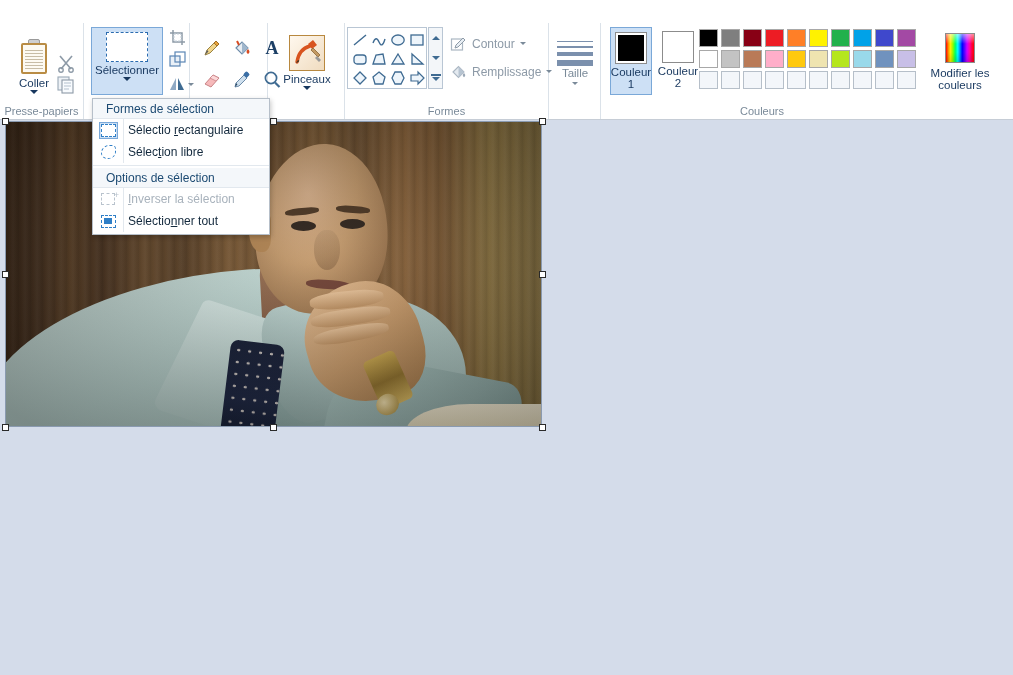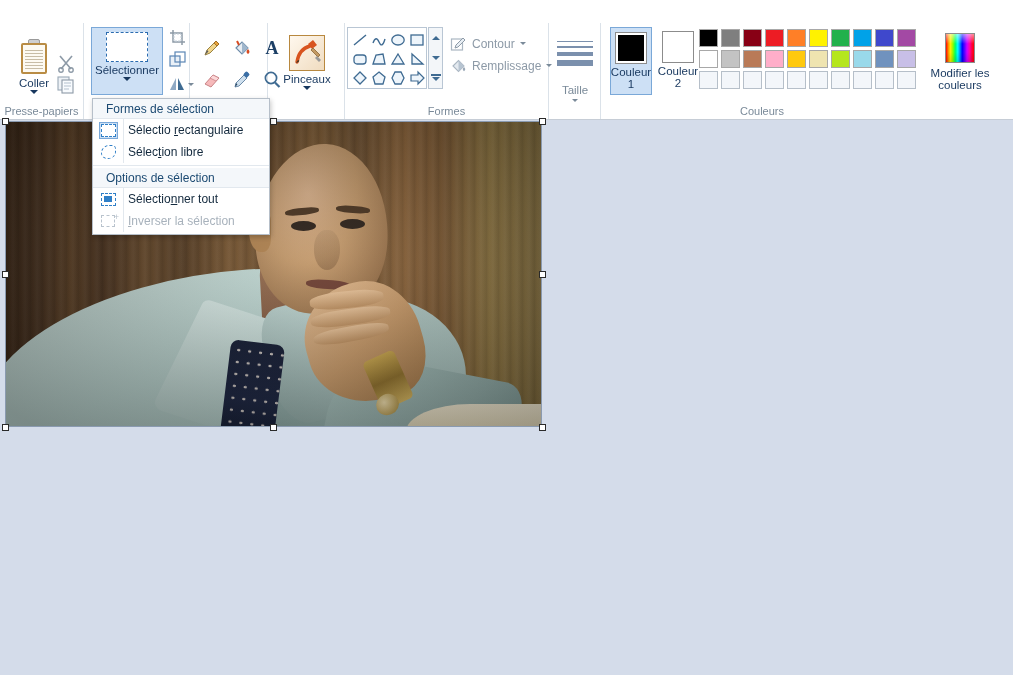--- a/index.html
+++ b/index.html
@@ -659,42 +659,42 @@
 
       <div class="outline-row" style="left:105px; top:12px;">
         <svg width="17" height="17" viewBox="0 0 17 17">
           <rect x="1.5" y="4" width="11" height="11" fill="none" stroke="#aab6c2" stroke-width="1.2"></rect>
           <path d="M5 13 L6 10 L13 3 L15 5 L8 12 Z" fill="#e8eef4" stroke="#8d9aa7" stroke-width="1"></path>
         </svg>
         <span>Contour</span>
         <div class="caret-sm"></div>
       </div>
 
-      <div class="outline-row" style="left:105px; top:34px;">
+      <div class="outline-row" style="left:105px; top:40px;">
         <svg width="17" height="17" viewBox="0 0 17 17">
           <path d="M3 9 L8.5 3.5 L14 9 L8.5 14.5 Z" fill="#e4eaf0" stroke="#aab6c2" stroke-width="1.1"></path>
           <path d="M8.5 3.5 L14 9 L8.5 14.5 Z" fill="#b7c4d1"></path>
           <path d="M14 10 q2.5 2.5 0 4.2 q-2.5 -1.8 0 -4.2 Z" fill="#9aa8b6"></path>
         </svg>
         <span>Remplissage</span>
         <div class="caret-sm"></div>
       </div>
 
       <div class="rgroup-label">Formes</div>
     </div>
 
     <div class="rgroup" style="left:549px; width:52px;">
       <div class="bigbtn" style="left:7px; top:10px; width:38px;">
         <div class="size-lines">
           <i style="height:1px;"></i>
           <i style="height:2px;"></i>
           <i style="height:4px;"></i>
           <i style="height:6px;"></i>
         </div>
-        <div class="bigbtn-label" style="margin-top:18px; color:#7a8a99;">Taille</div>
+        <div class="bigbtn-label" style="margin-top:1px; color:#7a8a99;">Taille</div>
         <div class="caret-sm" style="margin-top:3px;"></div>
       </div>
     </div>
 
     <div class="rgroup" style="left:602px; width:412px; border-right:none;">
 
       <div class="bigbtn btn-active" style="left:8px; top:4px; width:42px; height:68px;">
         <div class="sw-big">
           <div class="sw-big-inner" style="background:#000000;"></div>
         </div>
@@ -822,31 +822,31 @@
       <div class="menu-text"><span>Sélec</span><span class="underline">t</span><span>ion libre</span></div>
     </div>
 
     <div class="menu-sep"></div>
 
     <div class="menu-header">Options de sélection</div>
 
     <div class="menu-item">
       <div class="menu-vline"></div>
       <div class="menu-icon">
-        <div class="mi-all">
-            <i></i>
-          </div>
-      </div>
-      <div class="menu-text"><span>Sélectio</span><span class="underline">n</span><span>ner tout</span></div>
+        <div class="mi-inv"></div>
+      </div>
+      <div class="menu-text disabled"><span></span><span class="underline">I</span><span>nverser la sélection</span></div>
     </div>
 
     <div class="menu-item">
       <div class="menu-vline"></div>
       <div class="menu-icon">
-        <div class="mi-inv"></div>
-      </div>
-      <div class="menu-text disabled"><span></span><span class="underline">I</span><span>nverser la sélection</span></div>
+        <div class="mi-all">
+            <i></i>
+          </div>
+      </div>
+      <div class="menu-text"><span>Sélectio</span><span class="underline">n</span><span>ner tout</span></div>
     </div>
 
 
   </div>
 
 </div>
 
 </body></html>

